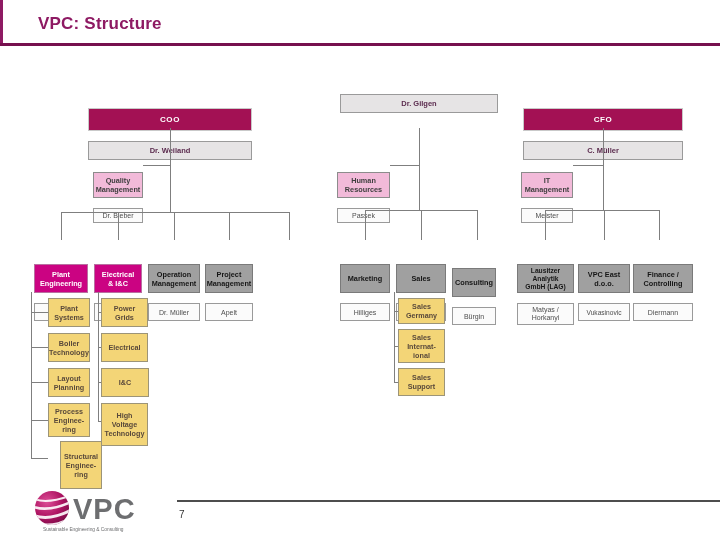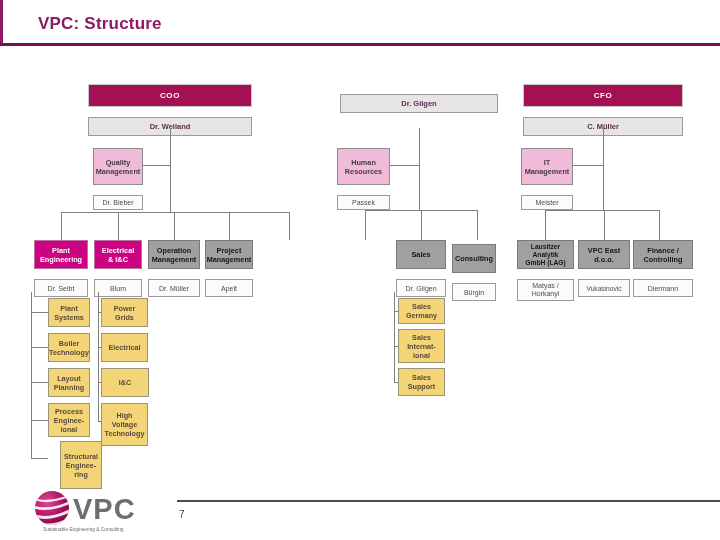--- a/index.html
+++ b/index.html
@@ -8,28 +8,28 @@
     font-family:"Liberation Sans", sans-serif;overflow:hidden;
   }
   
   #title{position:absolute;left:38px;top:14px;font-size:17px;font-weight:bold;color:#8E1A63;letter-spacing:.2px;}
   #title-rule{position:absolute;left:0;top:43px;width:720px;height:3px;background:#76104E;}
   #edge-strip{position:absolute;left:0;top:0;width:3px;height:46px;background:#8E1A63;}
 
   
   .box{position:absolute;display:flex;flex-direction:column;text-align:center;}
   .hd{flex:none;display:flex;align-items:center;justify-content:center;white-space:pre-line;
-      font-weight:bold;border:1px solid #8C8C8C;box-sizing:border-box;}
+      font-weight:bold;border:1px solid #8C8C8C;box-sizing:border-box;margin-top:24px;}
   .bd{flex:none;margin-top:10px;display:flex;align-items:center;justify-content:center;white-space:pre-line;
       background:#FBFBFB;border:1px solid #9A9A9A;box-sizing:border-box;color:#4E4E4E;}
 
   .exec .hd{height:23px;background:#A31154;color:#fff;font-size:8px;letter-spacing:.6px;border-color:#C9C9C9;}
   .exec .bd{height:19px;background:#E6E4E5;color:#5B2B4E;font-size:7.5px;font-weight:bold;}
 
-  .staff .hd{height:37px;background:#F2BAD9;color:#3F3F3F;font-size:7.3px;line-height:9px;}
+  .staff .hd{height:26px;background:#F2BAD9;color:#3F3F3F;font-size:7.3px;line-height:9px;}
   .staff .bd{height:15px;font-size:7px;}
 
   .dept .hd{height:29px;background:#A0A0A0;color:#161616;font-size:7.3px;line-height:9px;border-color:#7A7A7A;}
   .dept .bd{height:18px;font-size:7px;}
   .dept.magenta .hd{background:#CB0382;color:#fff;border-color:#B96FA0;}
   .dept.lag .hd{font-size:6.7px;line-height:8px;}
 
   .sub{position:absolute;background:#F3D577;border:1px solid #9C9478;display:flex;align-items:center;
        justify-content:center;text-align:center;white-space:pre-line;font-weight:bold;
        font-size:7.2px;line-height:9px;color:#59493B;box-sizing:border-box;}
@@ -116,20 +116,24 @@
   <div class="box dept" style="left:148px;top:240px;width:52px">
     <div class="hd">Operation
 Management</div>
     <div class="bd">Dr. Müller</div>
   </div>
   <div class="box dept" style="left:205px;top:240px;width:48px">
     <div class="hd">Project
 Management</div>
     <div class="bd">Apelt</div>
   </div>
+  <div class="box dept" style="left:340px;top:240px;width:50px">
+    <div class="hd">Marketing</div>
+    <div class="bd">Hilliges</div>
+  </div>
   <div class="box dept" style="left:396px;top:240px;width:50px">
     <div class="hd">Sales</div>
     <div class="bd">Dr. Gilgen</div>
   </div>
   <div class="box dept" style="left:452px;top:244px;width:44px">
     <div class="hd">Consulting</div>
     <div class="bd">Bürgin</div>
   </div>
   <div class="box dept lag" style="left:517px;top:240px;width:57px">
     <div class="hd">Lausitzer
@@ -168,21 +172,21 @@
   <div class="ln" style="left:394px;top:382px;width:4px;height:1px"></div>
 
   <div class="sub" style="left:48px;top:298px;width:42px;height:29px">Plant
 Systems</div>
   <div class="sub" style="left:48px;top:333px;width:42px;height:29px">Boiler
 Technology</div>
   <div class="sub" style="left:48px;top:368px;width:42px;height:29px">Layout
 Planning</div>
   <div class="sub" style="left:48px;top:403px;width:42px;height:34px">Process
 Enginee-
-ional</div>
+ring</div>
   <div class="sub" style="left:60px;top:441px;width:42px;height:48px">Structural
 Enginee-
 ring</div>
 
   <div class="sub" style="left:101px;top:298px;width:47px;height:29px">Power
 Grids</div>
   <div class="sub" style="left:101px;top:333px;width:47px;height:29px">Electrical</div>
   <div class="sub" style="left:101px;top:368px;width:48px;height:29px">I&amp;C</div>
   <div class="sub" style="left:101px;top:403px;width:47px;height:43px">High
 Voltage

